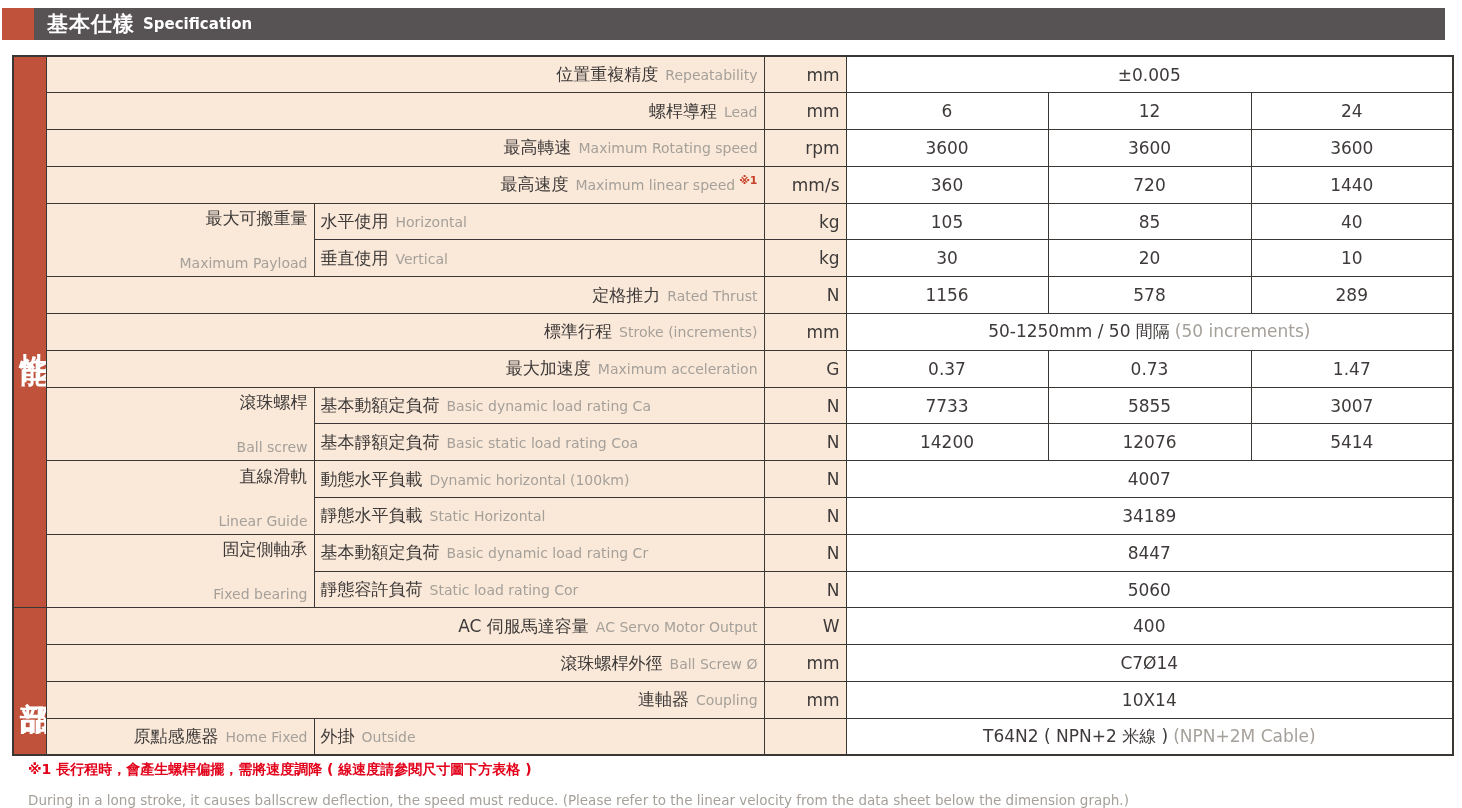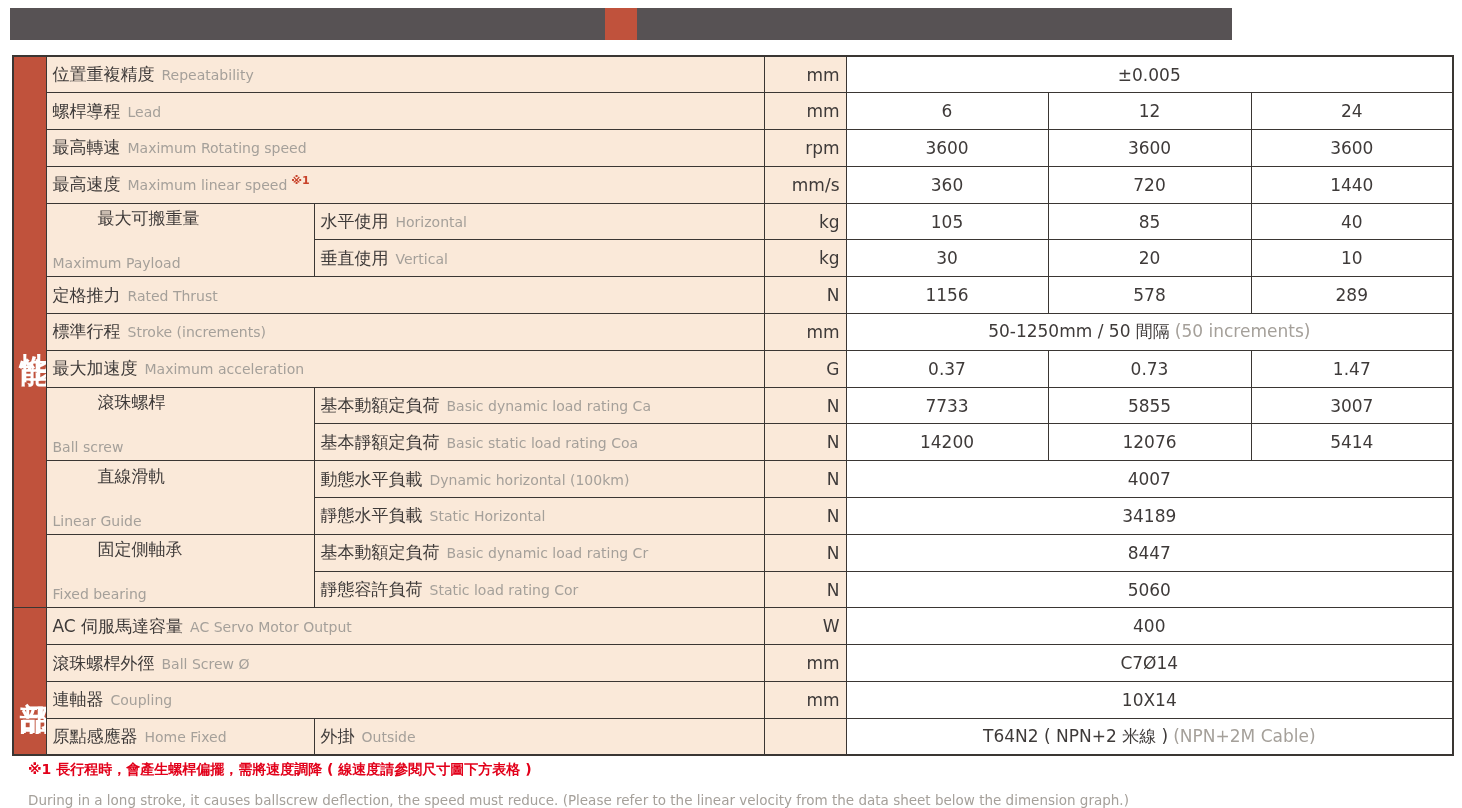--- a/index.html
+++ b/index.html
@@ -11,22 +11,22 @@
   html,body{margin:0;padding:0;}
   body{
     width:1462px;height:808px;background:#fff;
     font-family:"DejaVu Sans","Liberation Sans",sans-serif;
     color:var(--text-dark);
   }
   .page{position:relative;width:1462px;height:808px;overflow:hidden;}
 
   
   .header-bar{
-    position:absolute;left:10px;top:8px;width:1222px;height:32px;
-    background:var(--header-gray);display:flex;align-items:center;flex-direction:column;
+    position:absolute;left:2px;top:8px;width:1443px;height:32px;
+    background:var(--header-gray);display:flex;align-items:center;
   }
   .header-accent{width:32px;height:32px;background:var(--accent-red);flex:0 0 auto;}
   .header-title-zh{color:#fff;font-size:21px;font-weight:bold;margin-left:13px;letter-spacing:1px;}
   .header-title-en{color:#fff;font-size:15px;font-weight:bold;margin-left:8px;}
 
   
   table.spec{
     position:absolute;left:12px;top:55px;width:1440px;
     border-collapse:collapse;table-layout:fixed;
     border:2.5px solid var(--border-dark);
@@ -37,21 +37,21 @@
     overflow:hidden;white-space:nowrap;
   }
   td.side{
     background:var(--accent-red);text-align:center;padding:0;
   }
   .vtext{
     writing-mode:vertical-rl;text-orientation:upright;
     color:#fff;font-weight:bold;font-size:29px;letter-spacing:4px;
     display:inline-block;line-height:1;
   }
-  td.label{background:var(--cream);padding-left:14px;}
+  td.label{background:var(--cream);padding-left:14px;text-align:right;}
   td.sublabel{background:var(--cream);padding-left:12px;}
   .zh{font-size:17px;color:var(--text-dark);}
   .en{font-size:14px;color:var(--text-gray);margin-left:7px;}
   td.group .zh{display:block;font-size:17px;line-height:20px;margin-left:45px;}
   td.group .en{display:block;margin-left:0;line-height:18px;margin-top:26px;}
   sup.fn{color:var(--sup-red);font-size:11px;font-weight:bold;margin-left:4px;}
   td.unit{
     background:var(--cream);text-align:right;padding-right:10px;
     font-size:17px;color:var(--text-dark);
   }

